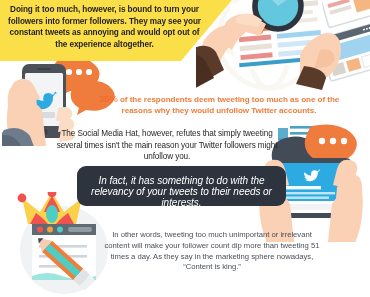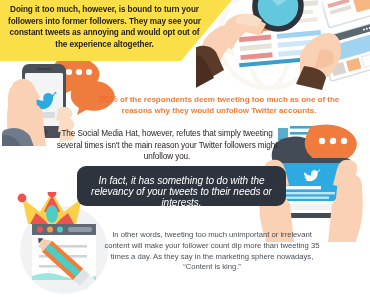--- a/index.html
+++ b/index.html
@@ -267,15 +267,15 @@
     </g>
   </svg>
 
   <div class="stat"><span class="pct">35%</span><span> of the respondents deem tweeting too much as one of the reasons why they would unfollow Twitter accounts.</span></div>
 
   <div class="para-a">The Social Media Hat, however, refutes that simply tweeting several times isn't the main reason your Twitter followers might unfollow you.</div>
 
   <div class="quote-box"></div>
   <div class="quote-text">In fact, it has something to do with the relevancy of your tweets to their needs or interests.</div>
 
-  <div class="para-b">In other words, tweeting too much unimportant or irrelevant content will make your follower count dip more than tweeting 35 times a day. As they say in the marketing sphere nowadays, “Content is king.”</div>
+  <div class="para-b">In other words, tweeting too much unimportant or irrelevant content will make your follower count dip more than tweeting 51 times a day. As they say in the marketing sphere nowadays, “Content is king.”</div>
 
 </div>
 
 </body></html>

